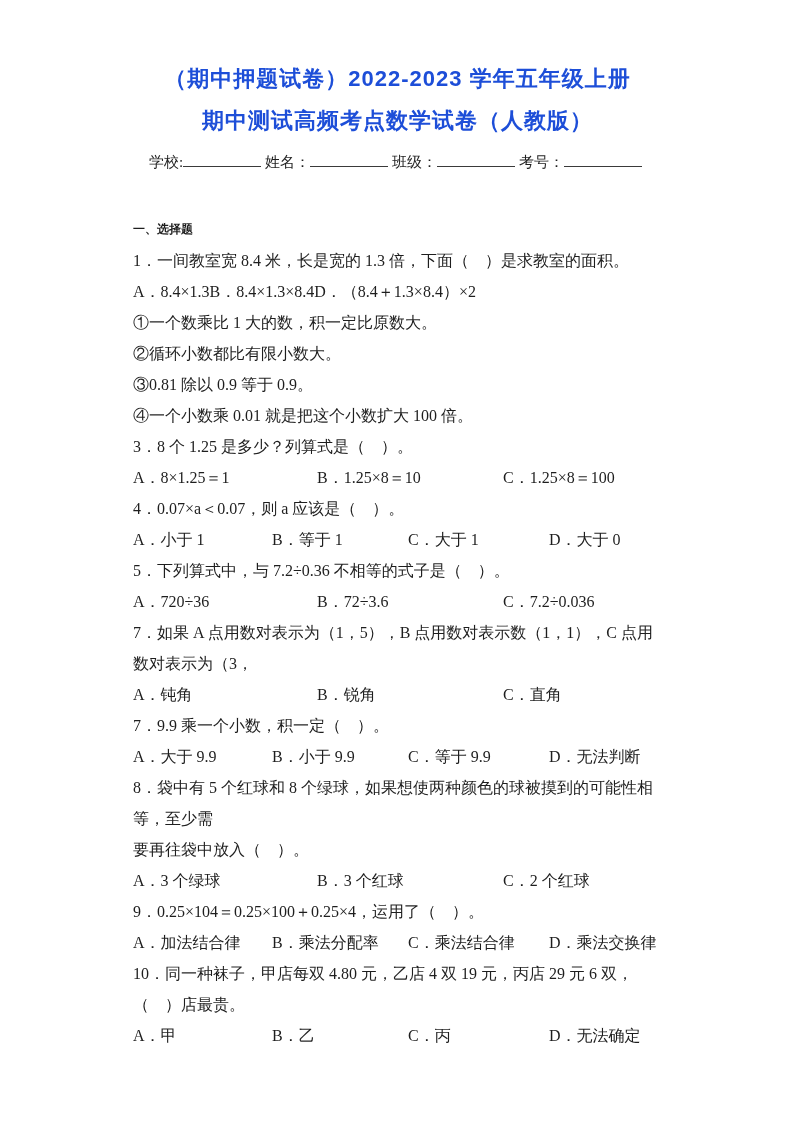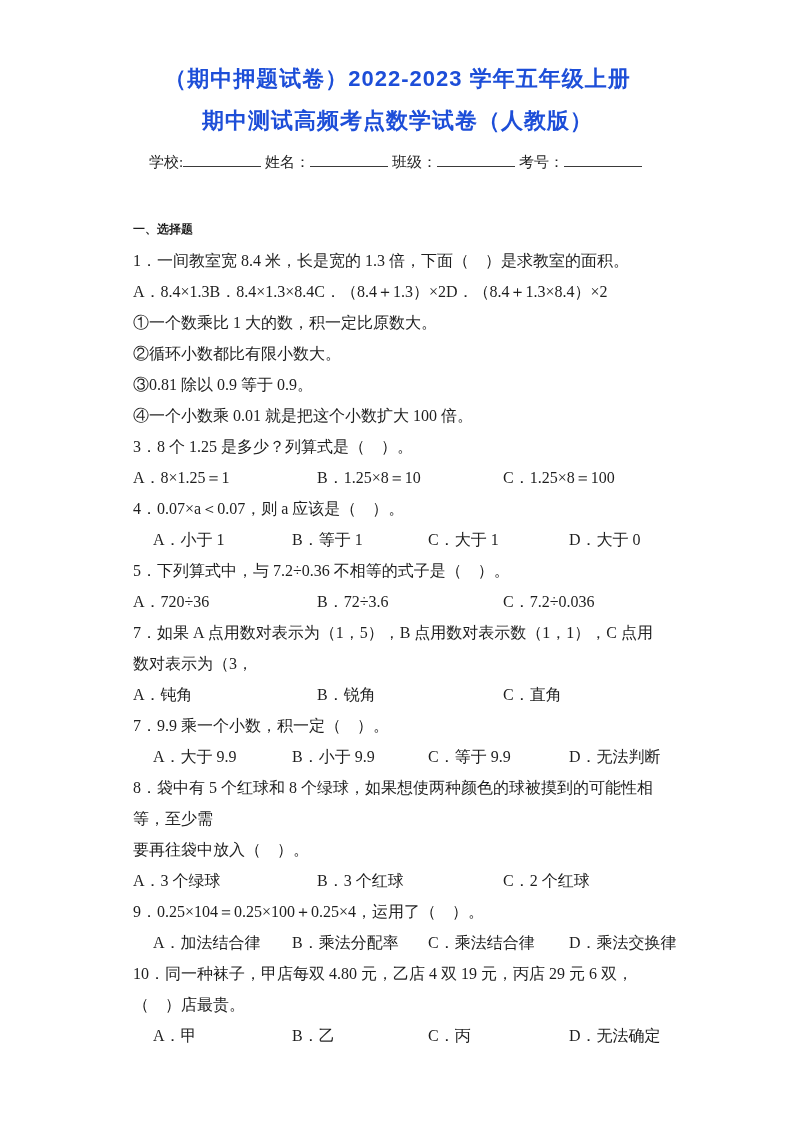--- a/index.html
+++ b/index.html
@@ -46,21 +46,21 @@
   .section-heading {
     margin-top:36px;
     font-family:"Liberation Sans","DejaVu Sans",sans-serif;
     font-weight:bold;
     font-size:12px;
     line-height:31px;
   }
   .qline { line-height:31px; min-height:31px; }
   .opts  { line-height:31px; min-height:31px; }
   .opts.cols3 { display:grid; grid-template-columns:184px 186px 1fr; }
-  .opts.cols4 { display:grid; grid-template-columns:139px 136px 141px 1fr;margin-left:20px; }
+  .opts.cols4 { display:grid; grid-template-columns:139px 136px 141px 1fr; }
   .opts.flow  { display:flex; flex-wrap:nowrap; }
   .opt { white-space:nowrap; }
 </style>
 </head>
 <body>
 
 <div class="page">
   <div class="content">
 
     <header>
@@ -72,21 +72,20 @@
       </div>
     </header>
 
     <main>
       <div class="section-heading">一、选择题</div>
       <div id="questions">
           <div class="qline">1．一间教室宽 8.4 米，长是宽的 1.3 倍，下面（　）是求教室的面积。</div>
           <div class="opts flow">
             <span class="opt">A．8.4×1.3</span>
             <span class="opt">B．8.4×1.3×8.4</span>
-            <span class="opt">C．（8.4＋1.3）×2</span>
             <span class="opt">D．（8.4＋1.3×8.4）×2</span>
           </div>
           <div class="qline">①一个数乘比 1 大的数，积一定比原数大。</div>
           <div class="qline">②循环小数都比有限小数大。</div>
           <div class="qline">③0.81 除以 0.9 等于 0.9。</div>
           <div class="qline">④一个小数乘 0.01 就是把这个小数扩大 100 倍。</div>
           <div class="qline">3．8 个 1.25 是多少？列算式是（　）。</div>
           <div class="opts cols3">
             <span class="opt">A．8×1.25＝1</span>
             <span class="opt">B．1.25×8＝10</span>

